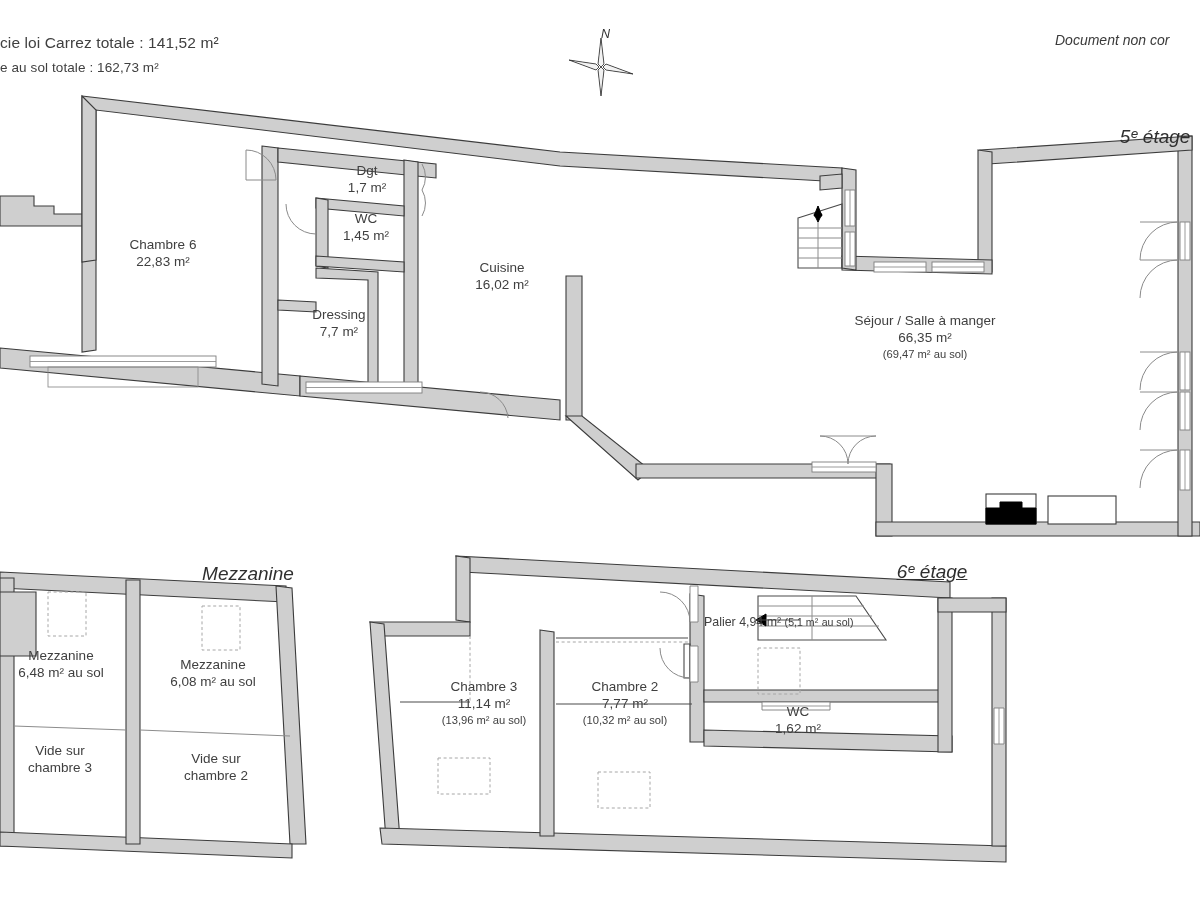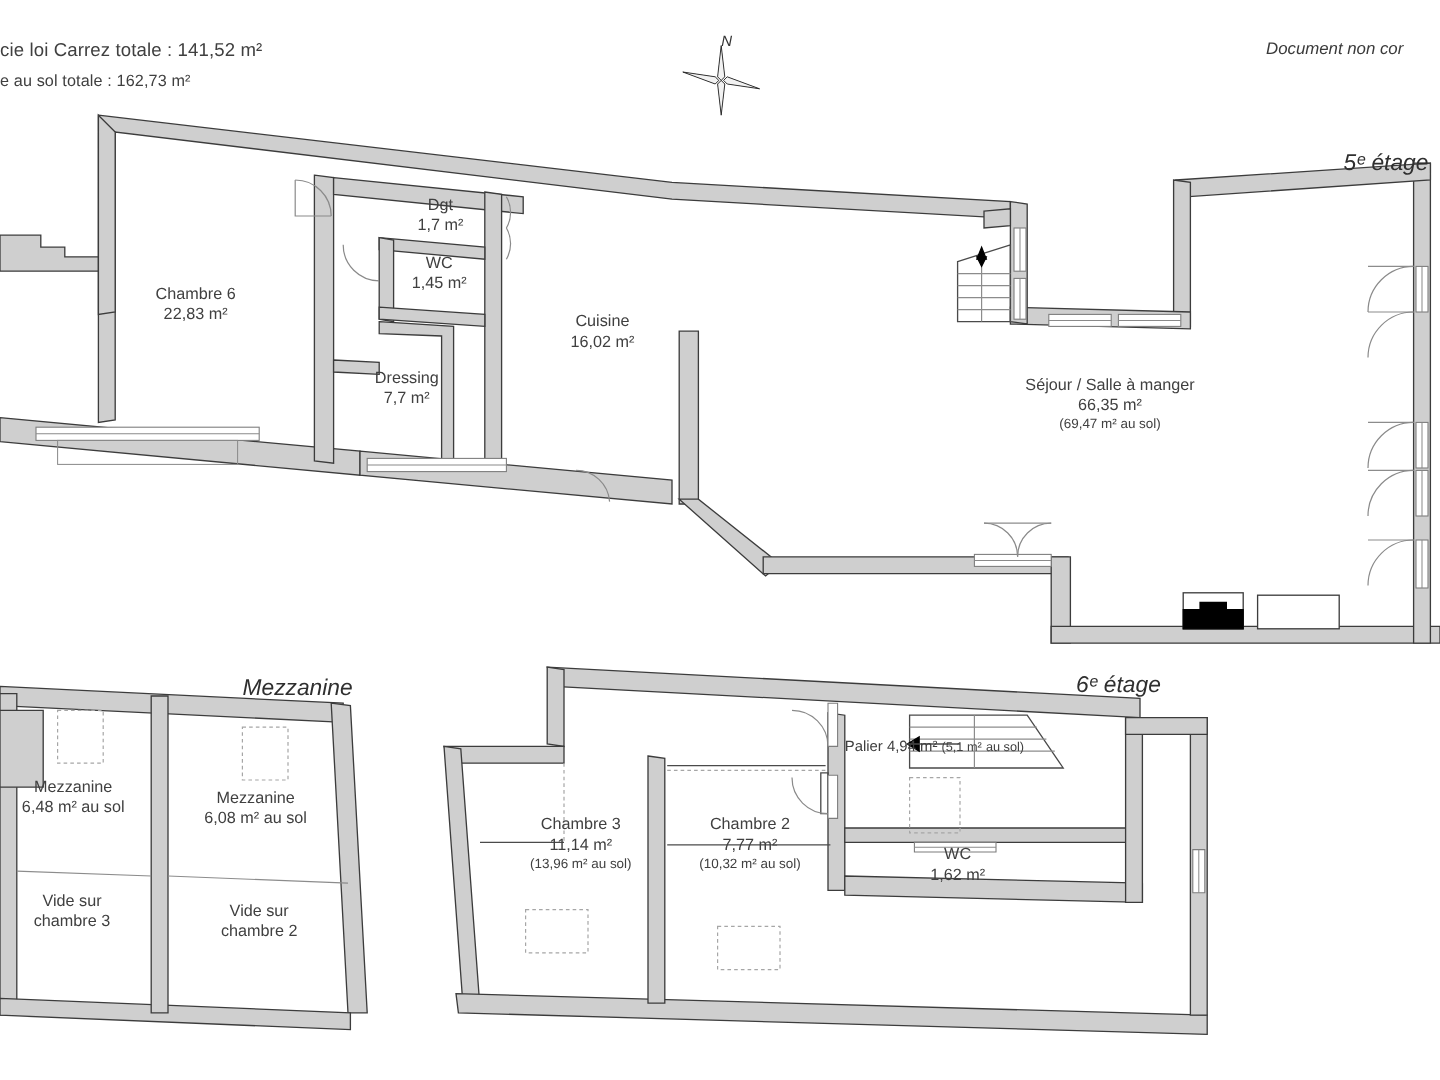--- a/index.html
+++ b/index.html
@@ -236,21 +236,21 @@
 
 </svg>
 
 <div class="txt ttl-l1" style="left:0px;top:34px;">cie loi Carrez totale :  141,52 m²</div>
 <div class="txt ttl-l2" style="left:0px;top:60px;text-align:center;">e au sol totale :  162,73 m²</div>
 <div class="txt corner-note" style="left:1055px;top:32px;">Document non cor</div>
 <div class="txt compass-n" style="left:601px;top:27px;">N</div>
 
 <div class="txt floor-lbl center" style="left:1155px;top:126px;">5ᵉ étage</div>
 <div class="txt floor-lbl center" style="left:248px;top:563px;">Mezzanine</div>
-<div class="txt floor-lbl center" style="left:932px;top:561px;">6ᵉ étage</div>
+<div class="txt floor-lbl center" style="left:932px;top:561px;text-decoration:underline;">6ᵉ étage</div>
 
 <div class="txt rm center" style="left:163px;top:236px;">
   <span class="nm">Chambre 6</span>
   <span class="ar">22,83 m²</span>
 </div>
 
 <div class="txt rm center" style="left:367px;top:162px;">
   <span class="nm">Dgt</span>
   <span class="ar">1,7 m²</span>
 </div>

